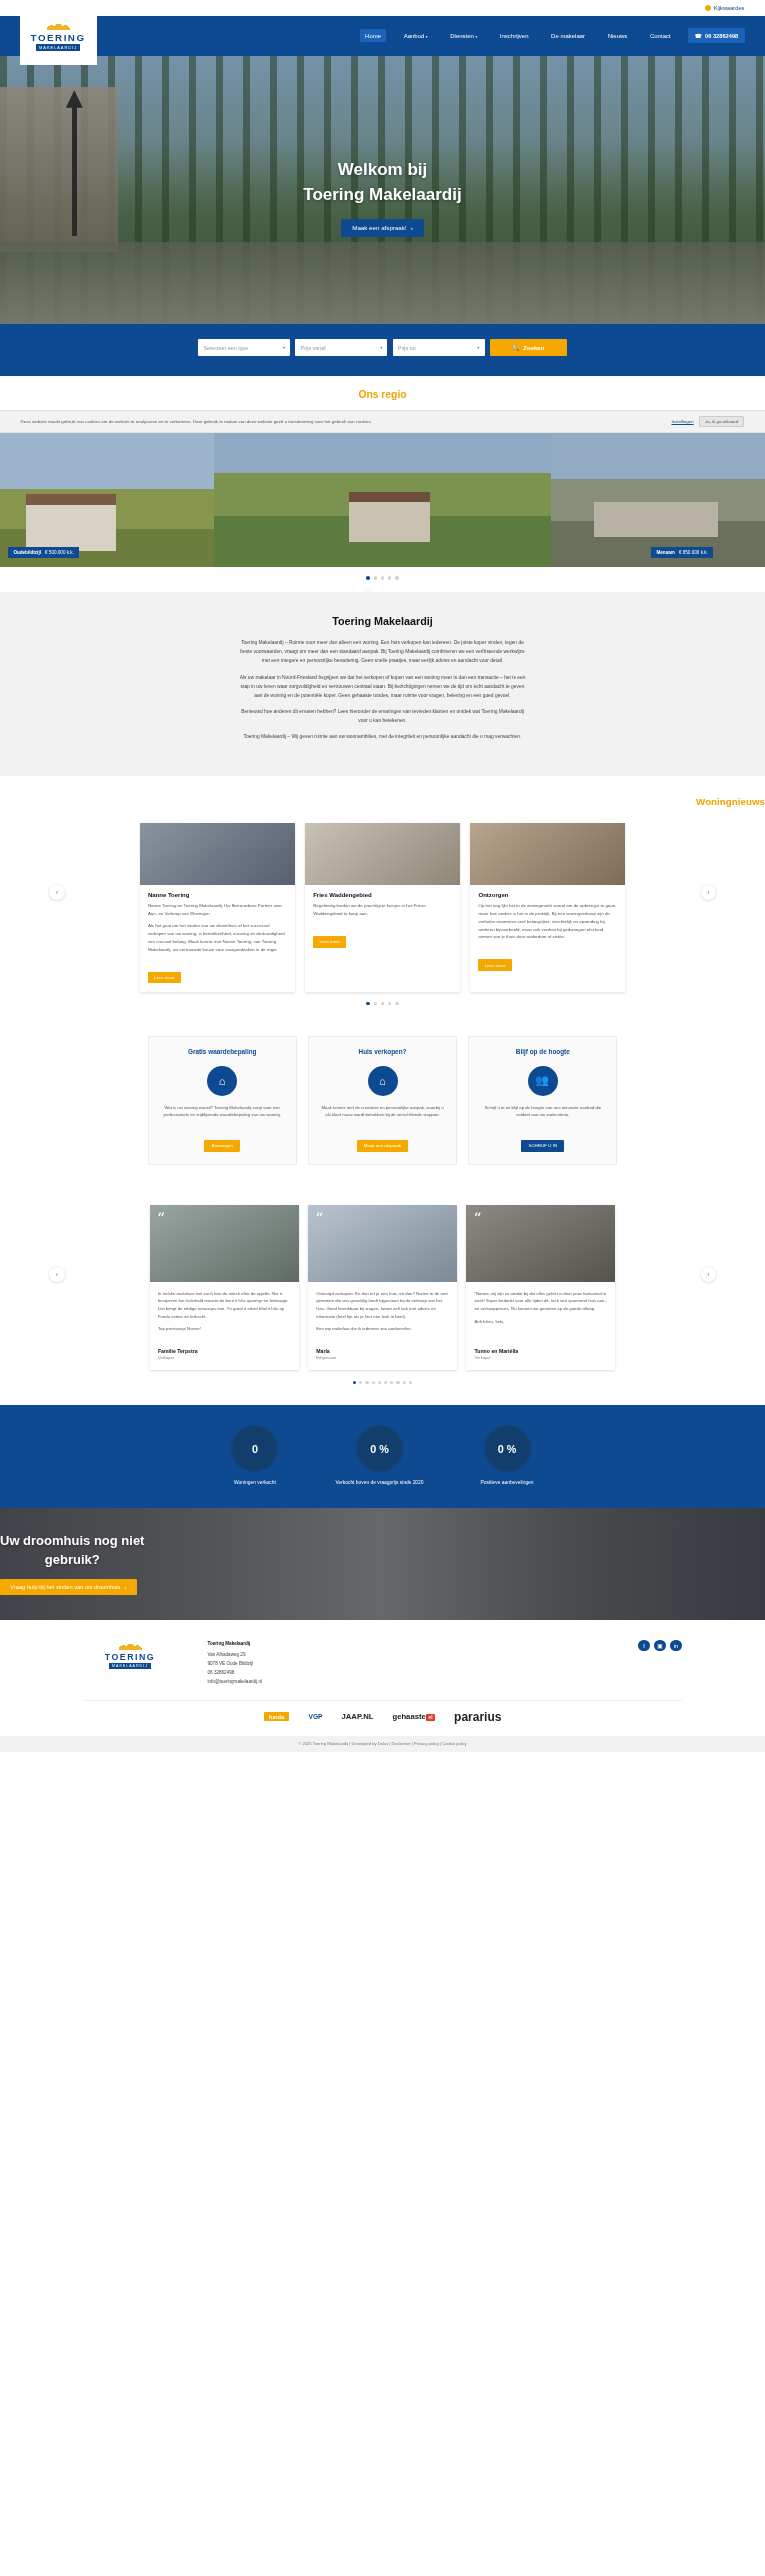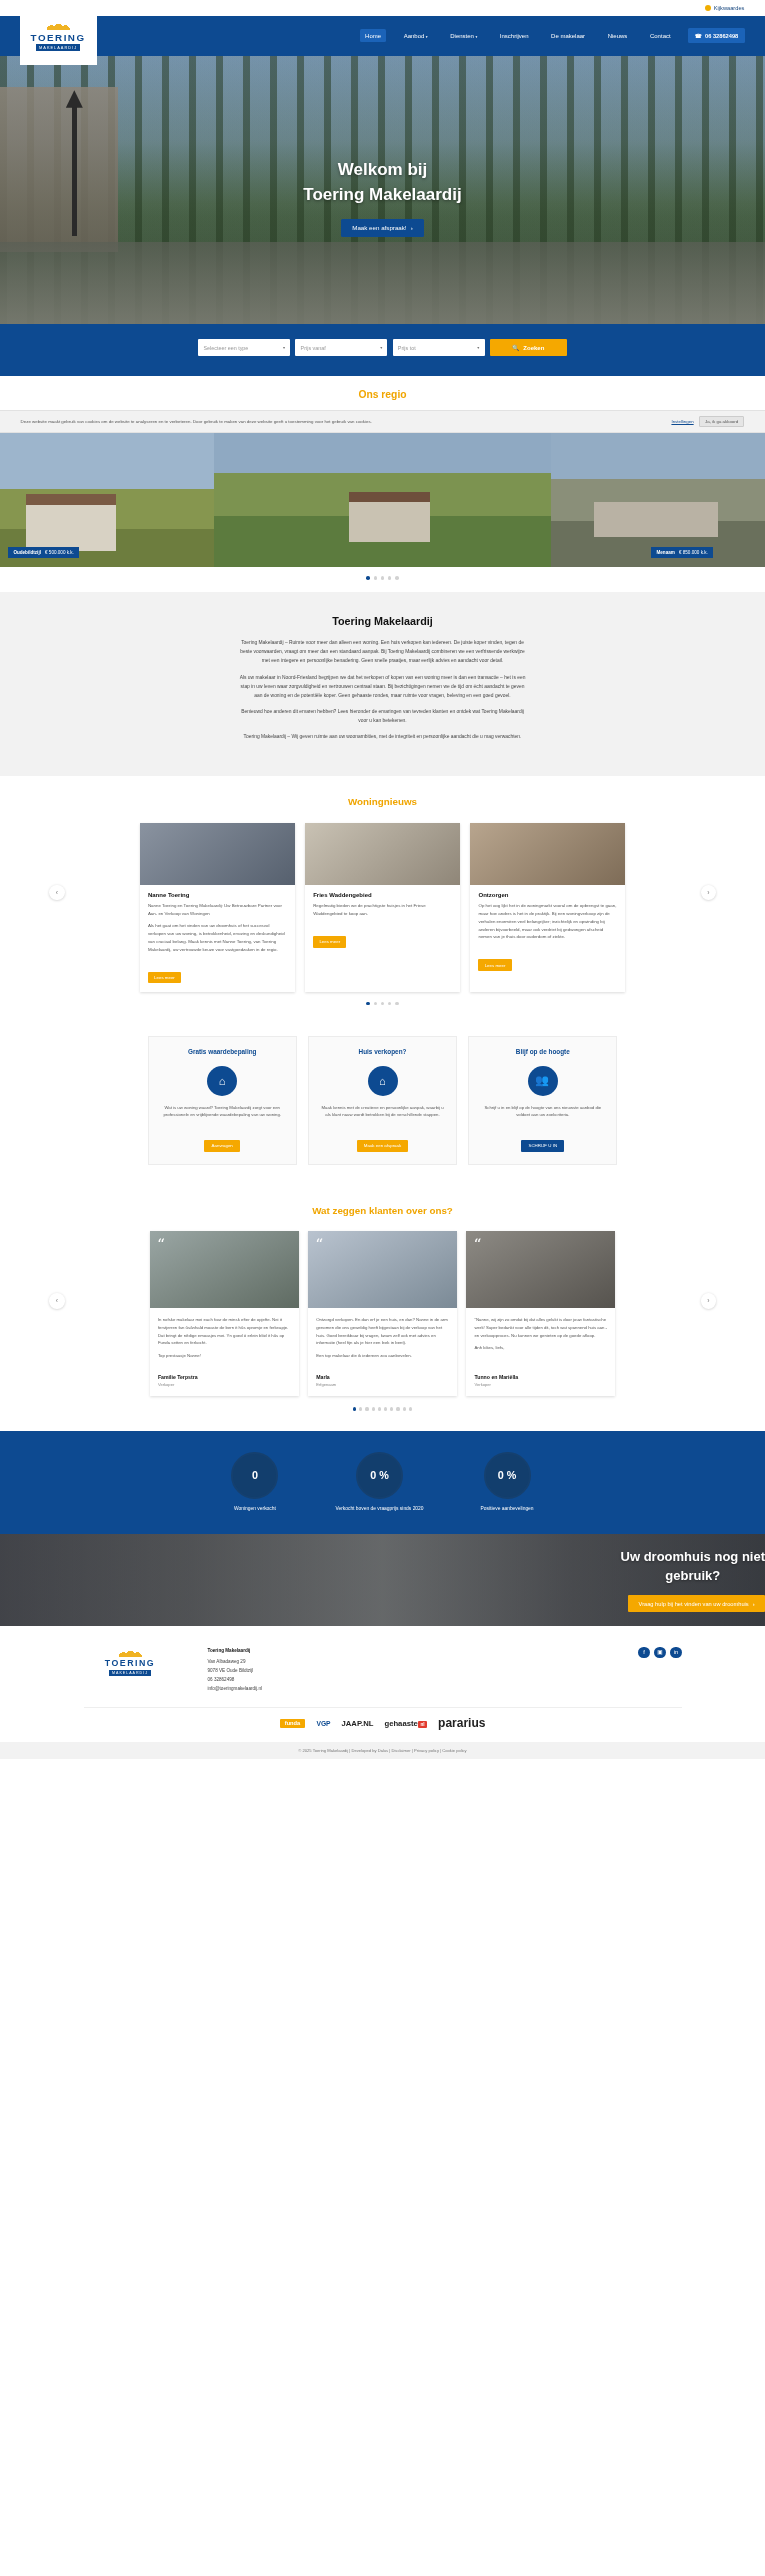--- a/index.html
+++ b/index.html
@@ -216,21 +216,21 @@
   }
   .intro h2 { font-size: 10.8px; color: #111; margin-bottom: 11.3px; }
   .intro p {
     width: 289px; margin: 0 auto 7.2px; font-size: 4.9px;
     line-height: 1.85; color: #444;
   }
 
   
   .news-sec { background: #fff; padding: 20.6px 0 5.2px; }
   .sec-title {
-    text-align: center; color: #f0a500; font-size: 9.8px;
+    text-align: right; color: #f0a500; font-size: 9.8px;
     font-weight: bold; margin-bottom: 15.5px;
   }
   .carousel { position: relative; padding: 0 67px; }
   .cards { display: flex; gap: 10.3px; justify-content: center; }
   .ncard {
     width: 155px; background: #fff;
     box-shadow: 0 0.5px 2.6px rgba(0,0,0,.14);
     display: flex; flex-direction: column;
   }
   .ncard .thumb { height: 62px; }
@@ -308,25 +308,25 @@
   .stat .ring {
     width: 47px; height: 47px; border-radius: 50%;
     border: 2.1px solid #15406f; background: #123e6d;
     display: flex; align-items: center; justify-content: center;
     font-size: 10.8px; font-weight: bold; margin: 0 auto 7.2px;
   }
   .stat .lbl { font-size: 4.9px; }
 
   
   .cta {
-    height: 92px; position: relative; overflow: hidden;
+    height: 112px; position: relative; overflow: hidden;
     background:
       linear-gradient(rgba(10,30,55,.45), rgba(10,30,55,.45)),
       linear-gradient(90deg,#6f6257 0%, #8a7d6d 25%, #b0a492 50%, #7c6f61 75%, #5d5247 100%);
-    display: flex; flex-direction: column; align-items: flex-end; justify-content: center;
+    display: flex; flex-direction: column; align-items: flex-start; justify-content: center;
   }
   .cta h2 {
     color: #fff; font-size: 13px; font-weight: bold; text-align: center;
     line-height: 1.45; text-shadow: 0 1px 2.6px rgba(0,0,0,.4);
   }
   .cta .btn {
     margin-top: 9.3px; background: #f5a800; color: #fff;
     font-size: 5.7px; padding: 5.2px 10.3px; border-radius: 1px;
     display: inline-flex; align-items: center; gap: 4.1px;
   }
@@ -344,21 +344,21 @@
   .foot-logo .logo-sub { font-size: 3.6px; }
   .foot-addr { margin-left: 31px; font-size: 4.6px; line-height: 1.95; color: #444; }
   .foot-addr .fa-title { font-weight: bold; color: #111; margin-bottom: 2.1px; }
   .socials { margin-left: auto; display: flex; gap: 4.6px; }
   .soc {
     width: 11.3px; height: 11.3px; border-radius: 50%; background: #0d4a91;
     color: #fff; font-size: 5.7px; display: flex; align-items: center; justify-content: center;
   }
   .partners {
     width: 598px; margin: 13.4px auto 0; border-top: 0.5px solid #eee;
-    padding: 8.2px 0 7.2px; display: flex; align-items: center; justify-content: center; gap: 11px;
+    padding: 8.2px 0 7.2px; display: flex; align-items: center; justify-content: center; gap: 19px;
     font-size: 6.7px; color: #333; font-weight: bold;
   }
   .pt-funda { background: #f5a800; color: #fff; font-size: 5.7px; padding: 1.5px 5.2px; border-radius: 1px; }
   .pt-vgp { color: #0d4a91; }
   .pt-jaap { color: #222; font-size: 7.7px; }
   .pt-huislijn { color: #222; font-size: 7.7px; }
   .pt-pararius { color: #222; font-size: 12px; }
   .pt-badge { background: #e23b2e; color: #fff; font-size: 4.6px; padding: 1px 2.6px; border-radius: 1px; }
   .copyright {
     background: #f2f2f2; text-align: center; font-size: 4.1px; color: #777;
@@ -532,21 +532,20 @@
     <div class="svc">
       <h3>Blijf op de hoogte</h3>
       <div class="circle">👥</div>
       <p>Schrijf u in en blijf op de hoogte van ons nieuwste aanbod die voldoet aan uw zoekcriteria.</p>
       <div class="btn blue">SCHRIJF U IN</div>
     </div>
   </div>
 </div>
 
 <div class="rev-sec">
-  <div class="sec-title">Wat zeggen klanten over ons?</div>
   <div class="carousel">
     <div class="car-arrow left">‹</div>
     <div class="car-arrow right">›</div>
     <div class="rev-row">
       <div class="rcard">
         <div class="rthumb r1">
           <span class="quote">“</span>
         </div>
         <div class="rbody">
           <p>In nofske makelaar mei each foar de minsk efter de opjefte. Nei it ferstjerren fan ûsânhald moaste de bern it hûs opromje en ferkeapje. Dat bringt de nêdige emoasjes mei. Yn goed ó erlein bliid it hûs op Funda setten en ferkocht.</p>

